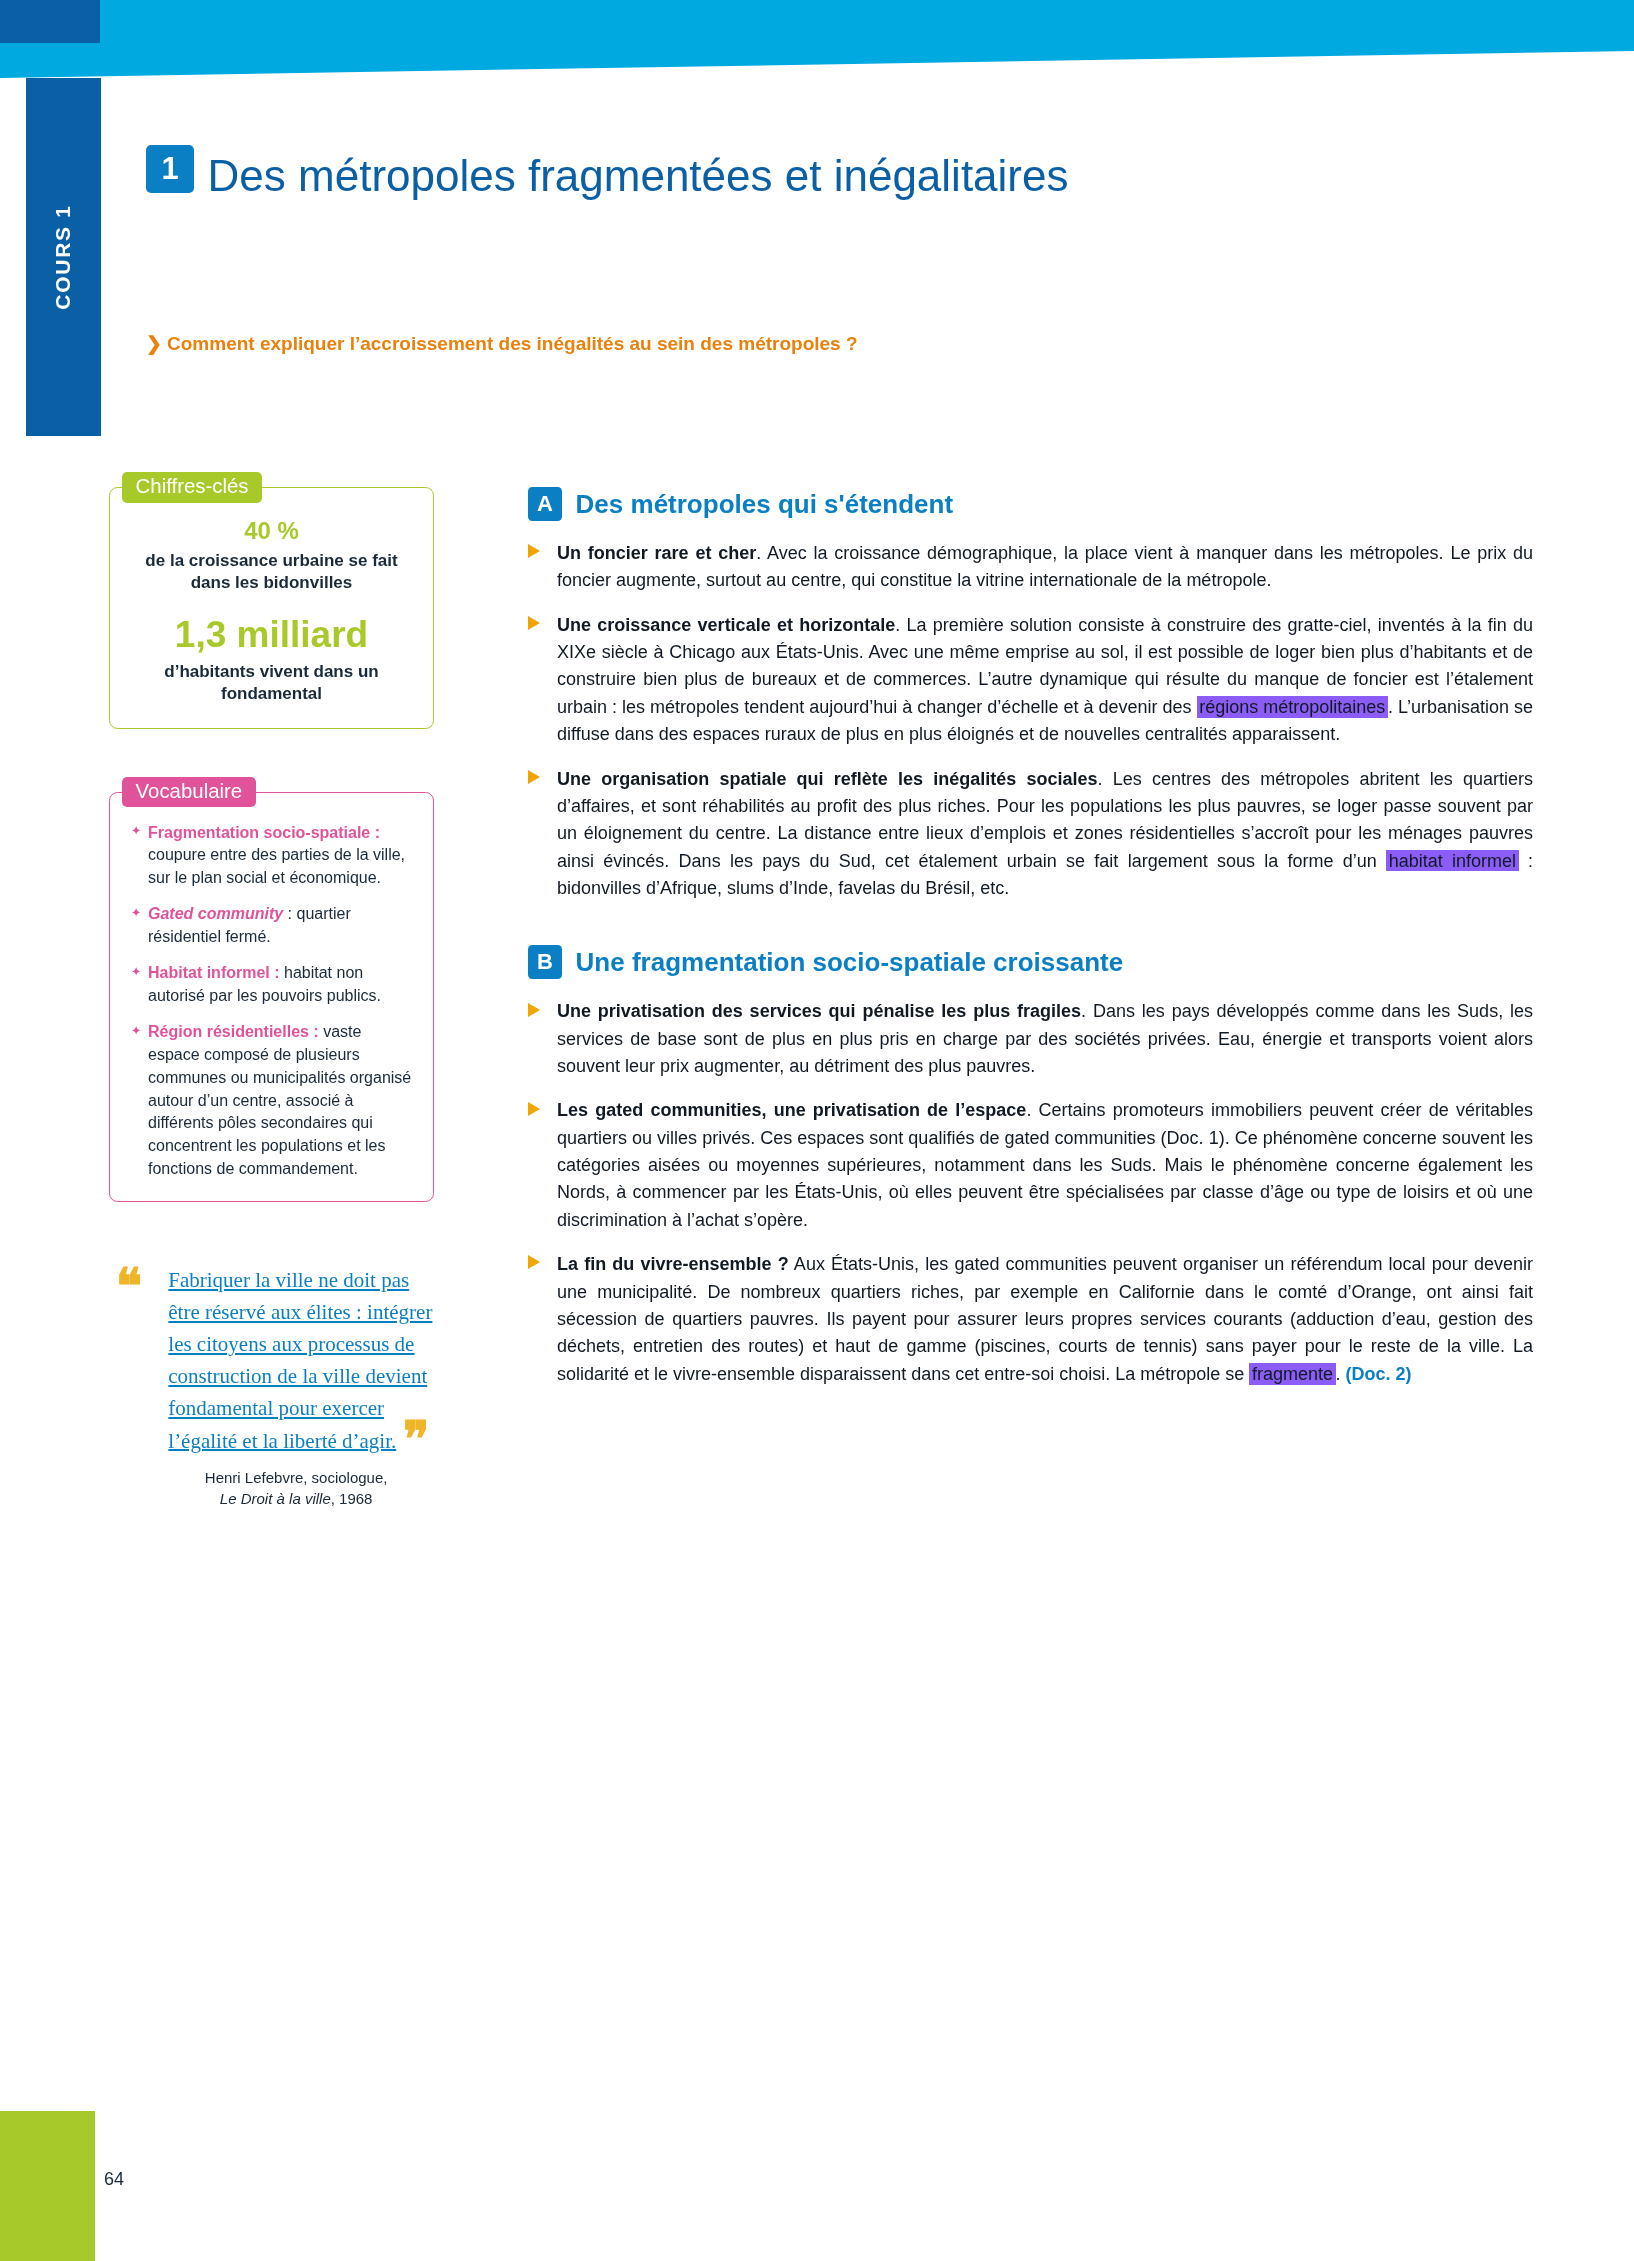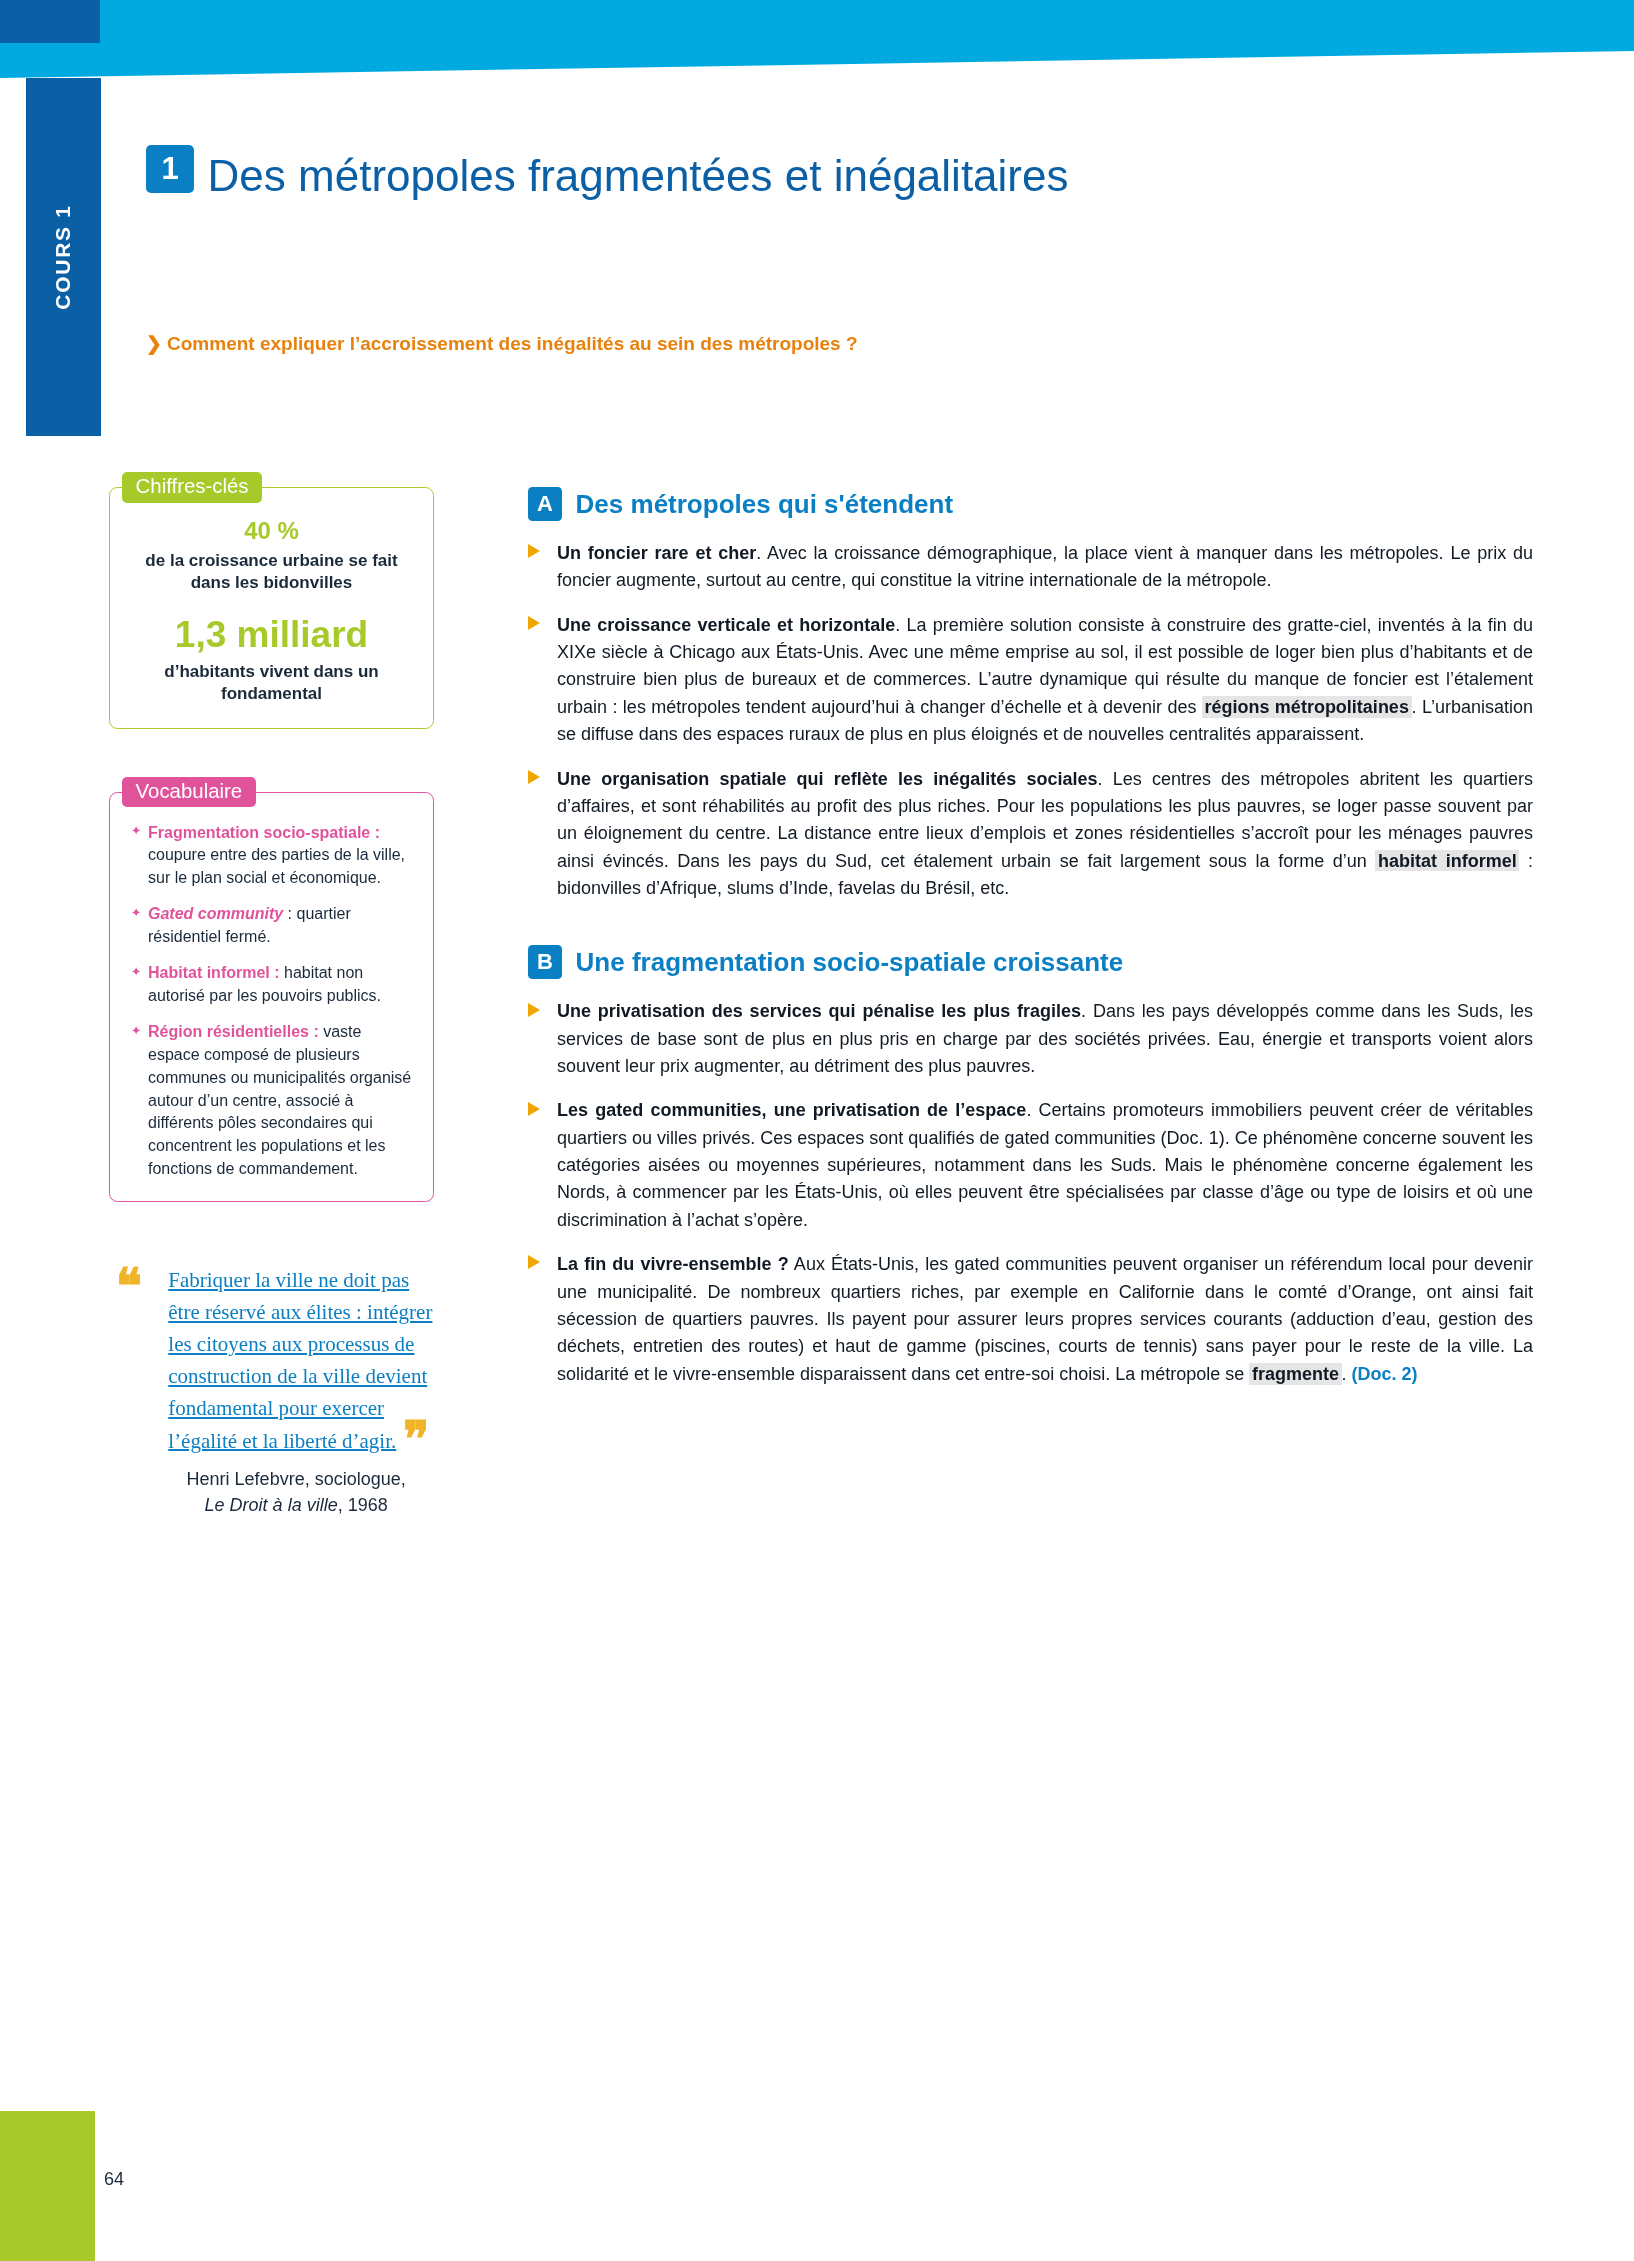--- a/index.html
+++ b/index.html
@@ -184,21 +184,21 @@
     padding-top: 3.4px;
     text-decoration: underline;
   }
   .quote-close {
     display: inline-block;
     vertical-align: -8.5px;
     margin-left: 6.8px;
   }
   .quote-source {
     text-align: center;
-    font-size: 18px;
+    font-size: 15px;
     color: #1a2a3a;
     line-height: 1.4;
     margin-top: 10.2px;
     padding-left: 34px;
   }
   .quote-source em { font-style: italic; }
 
   
   .col-right {
     position: absolute;
@@ -239,22 +239,22 @@
   .para .arrow {
     position: absolute;
     left: 0; top: 4.3px;
     width: 0; height: 0;
     border-top: 7.7px solid transparent;
     border-bottom: 7.7px solid transparent;
     border-left: 12px solid #f0a500;
   }
   .para b { font-weight: bold; }
   .hl {
-    background: #e5e5e5;
-    font-weight: bold;
+    background: #8b5cf6;
+    font-weight: normal;
     padding: 0.9px 2.6px;
   }
   .doclink {
     color: #0b7fc4;
     font-weight: bold;
   }
   .sec-b-head { margin-top: 43px; }
 
   
   .footer-block {

